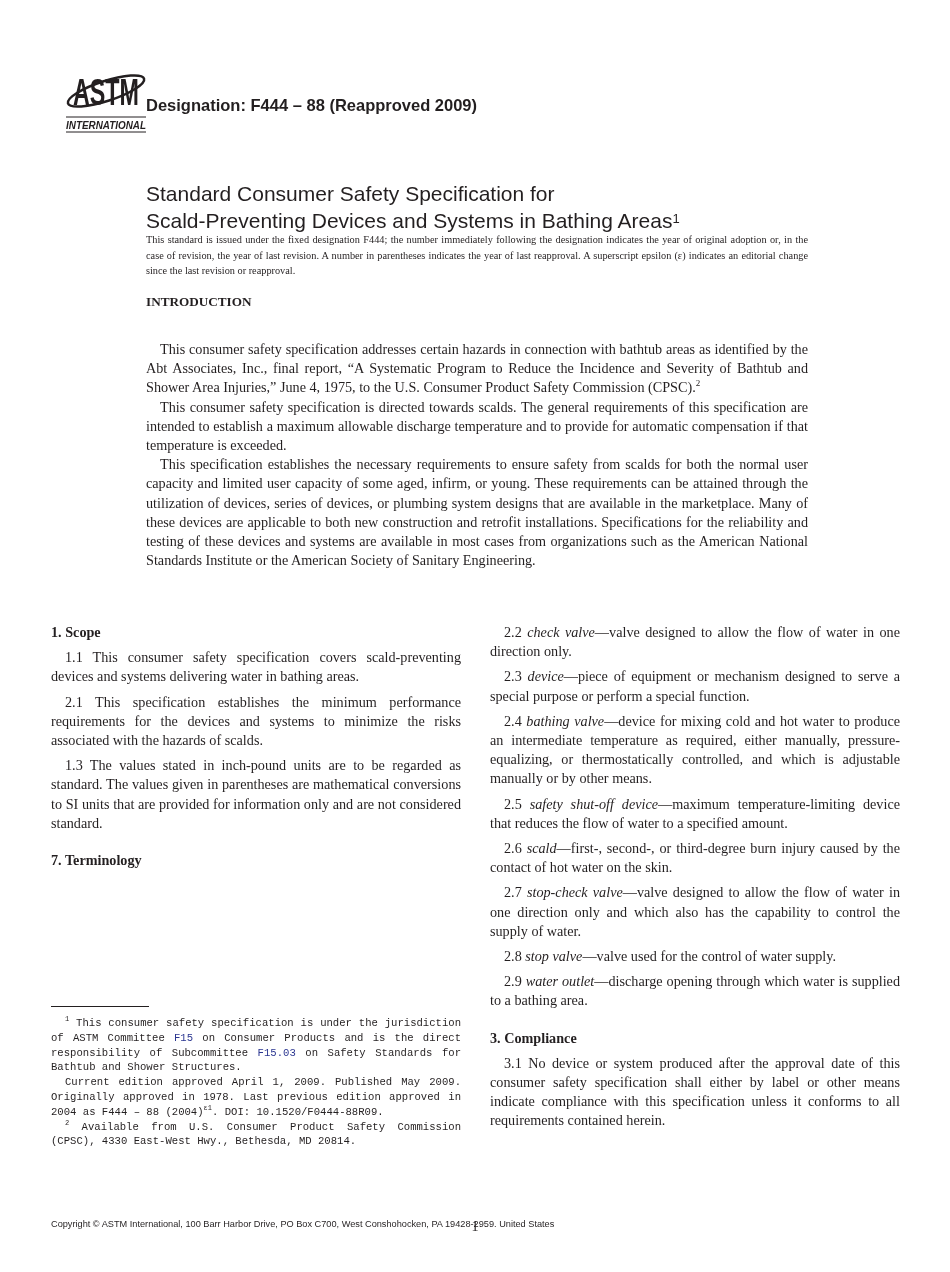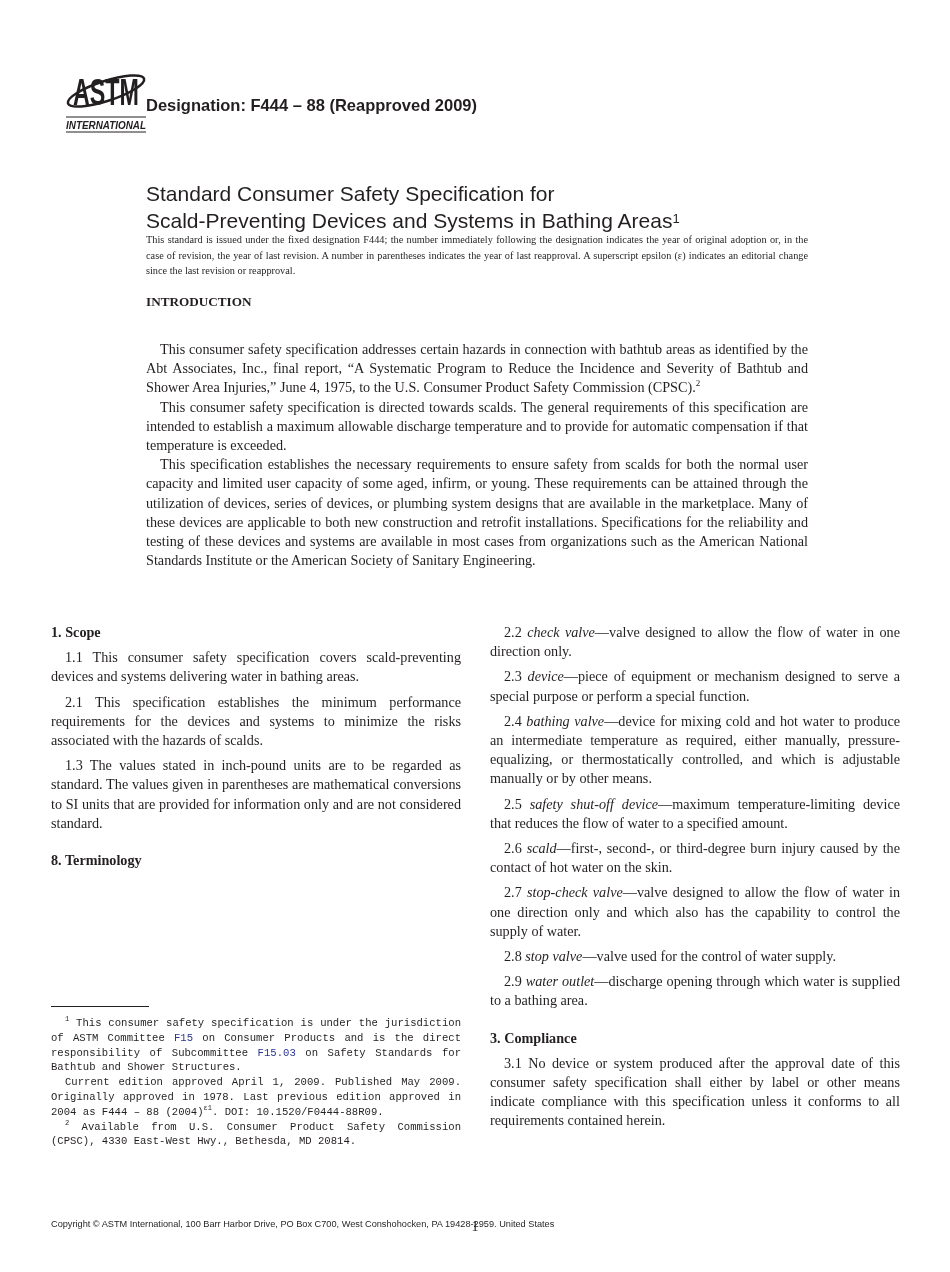--- a/index.html
+++ b/index.html
@@ -63,21 +63,21 @@
   <p>This consumer safety specification is directed towards scalds. The general requirements of this specification are intended to establish a maximum allowable discharge temperature and to provide for automatic compensation if that temperature is exceeded.</p>
   <p>This specification establishes the necessary requirements to ensure safety from scalds for both the normal user capacity and limited user capacity of some aged, infirm, or young. These requirements can be attained through the utilization of devices, series of devices, or plumbing system designs that are available in the marketplace. Many of these devices are applicable to both new construction and retrofit installations. Specifications for the reliability and testing of these devices and systems are available in most cases from organizations such as the American National Standards Institute or the American Society of Sanitary Engineering.</p>
 </div>
 
 <div id="col-left" class="col serif">
   <h2>1.  Scope</h2>
   <p><span>1.1</span> <span>This consumer safety specification covers scald-preventing devices and systems delivering water in bathing areas.</span></p>
   <p><span>2.1</span> <span>This specification establishes the minimum performance requirements for the devices and systems to minimize the risks associated with the hazards of scalds.</span></p>
   <p style="margin-bottom:18px;"><span>1.3</span> <span>The values stated in inch-pound units are to be regarded as standard. The values given in parentheses are mathematical conversions to SI units that are provided for information only and are not considered standard.</span></p>
 
-  <h2>8.  Terminology</h2>
+  <h2>7.  Terminology</h2>
 </div>
 
 <div id="fn-rule"></div>
 <div id="footnotes" class="serif">
   <p><sup>1</sup> <span>This consumer safety specification is under the jurisdiction of ASTM Committee</span> <a href="#">F15</a> <span>on Consumer Products and is the direct responsibility of Subcommittee</span> <a href="#">F15.03</a> <span>on Safety Standards for Bathtub and Shower Structures.</span></p>
   <p><span>Current edition approved April 1, 2009. Published May 2009. Originally approved in 1978. Last previous edition approved in 2004 as F444 – 88 (2004)</span><sup>ε1</sup><span>. DOI: 10.1520/F0444-88R09.</span></p>
   <p><sup>2</sup> <span>Available from U.S. Consumer Product Safety Commission (CPSC), 4330 East-West Hwy., Bethesda, MD 20814.</span></p>
 </div>
 
 <div id="col-right" class="col serif">

